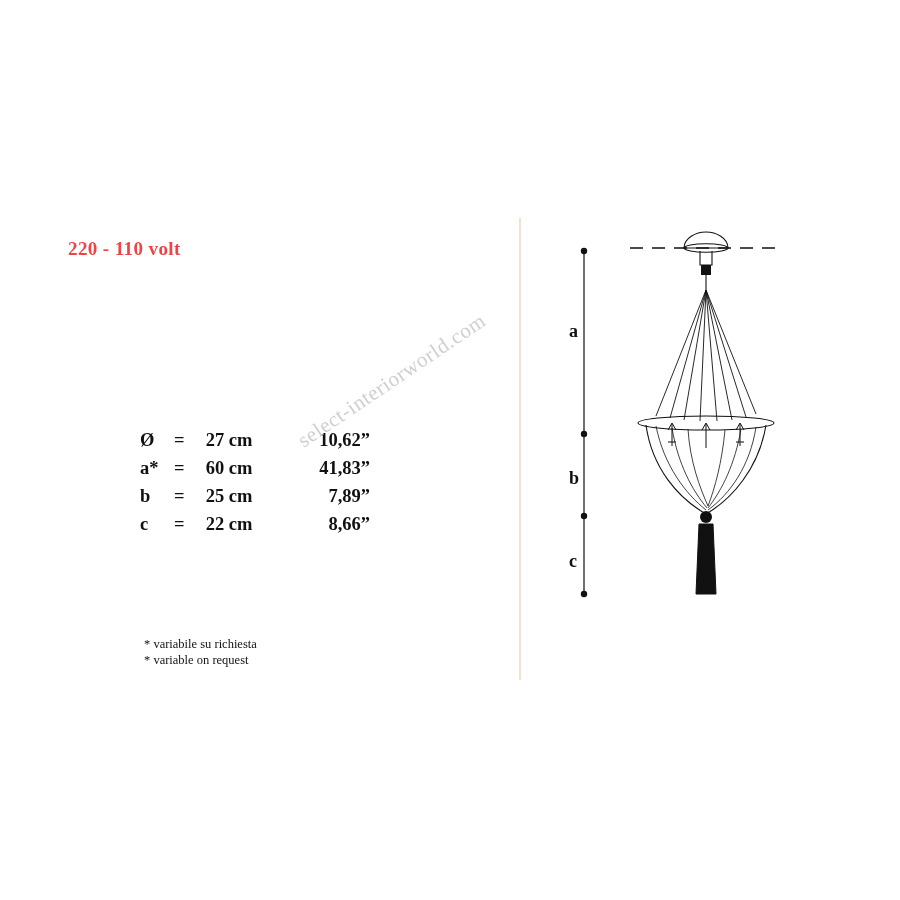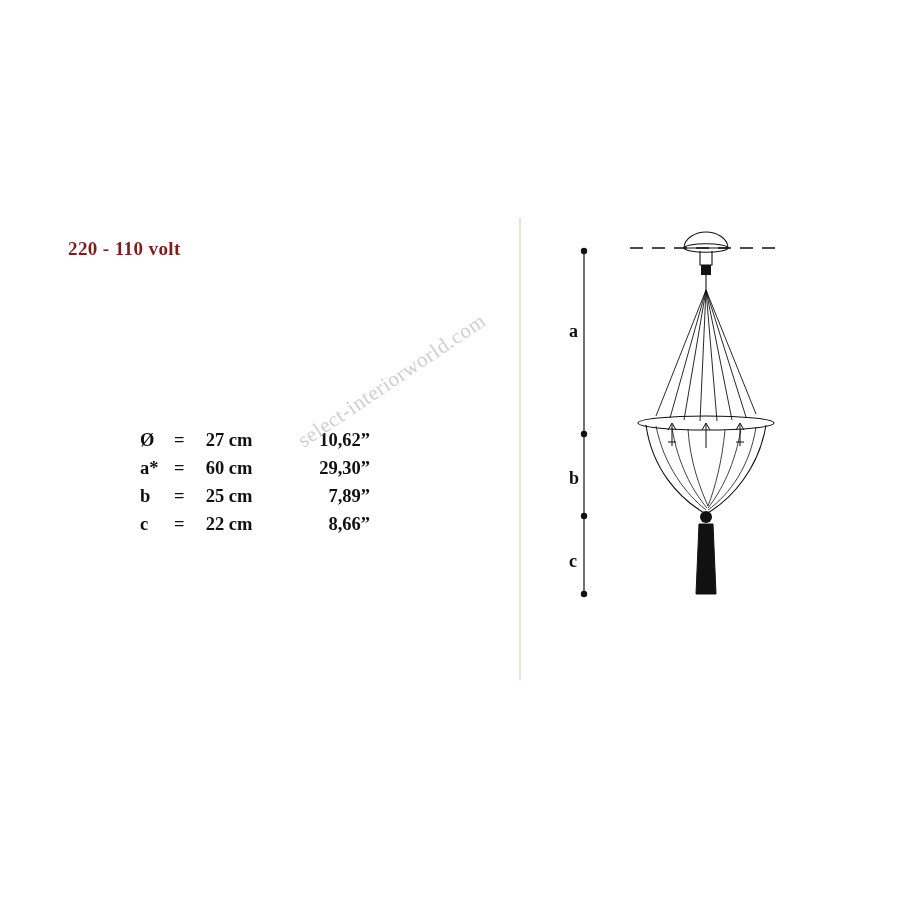--- a/index.html
+++ b/index.html
@@ -26,21 +26,21 @@
     position: absolute;
     left: 68px;
     top: 238px;
     width: 420px;
   }
   .spec-line {
     font-family: "Liberation Serif", serif;
     font-size: 19px;
     font-weight: 700;
     letter-spacing: 0.4px;
-    color: #7f1d1d;
+    color: #ef4444;
     margin-bottom: 28px;
   }
 
   .dims {
     position: absolute;
     left: 140px;
     top: 430px;
     border-collapse: collapse;
   }
   .dims td {
@@ -146,37 +146,41 @@
       <tr>
         <td class="label">Ø</td>
         <td class="eq">=</td>
         <td class="metric">27 cm</td>
         <td class="imperial">10,62”</td>
       </tr>
       <tr>
         <td class="label">a*</td>
         <td class="eq">=</td>
         <td class="metric">60 cm</td>
-        <td class="imperial">29,30”</td>
+        <td class="imperial">41,83”</td>
       </tr>
       <tr>
         <td class="label">b</td>
         <td class="eq">=</td>
         <td class="metric">25 cm</td>
         <td class="imperial">7,89”</td>
       </tr>
       <tr>
         <td class="label">c</td>
         <td class="eq">=</td>
         <td class="metric">22 cm</td>
         <td class="imperial">8,66”</td>
       </tr>
     </tbody>
   </table>
 
+  <div class="notes">
+    <div class="note">* variabile su richiesta</div>
+    <div class="note">* variable on request</div>
+  </div>
 
   <div class="divider"></div>
 
   <div class="drawing">
     <svg width="320" height="420" viewBox="0 0 320 420" xmlns="http://www.w3.org/2000/svg">
       <g stroke="#111111" fill="none" stroke-width="1">
 
         <line x1="70" y1="30" x2="215" y2="30" stroke-dasharray="13 9" stroke-width="1.3"></line>
 
         <line x1="24" y1="33" x2="24" y2="376" stroke-width="1.2"></line>

